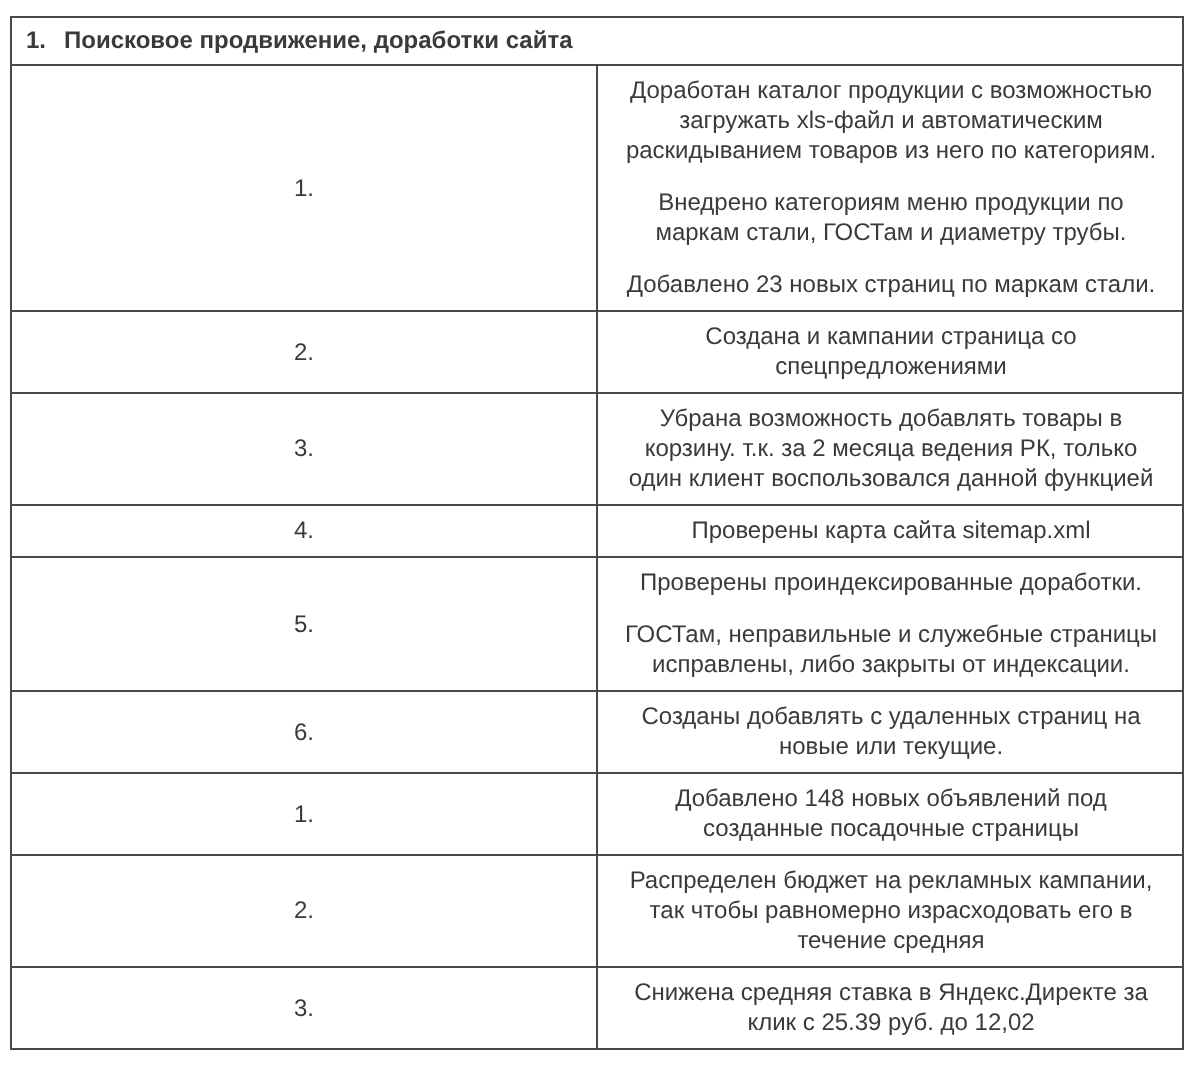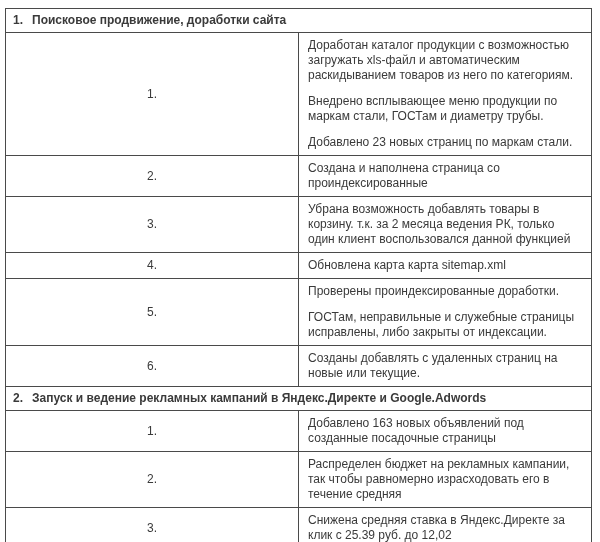--- a/index.html
+++ b/index.html
@@ -34,20 +34,21 @@
     text-align: center;
     vertical-align: middle;
     padding: 4px 2px;
   }
   td.content {
     padding: 5px 8px 5px 9px;
     vertical-align: middle;
   }
   td.content p {
     margin: 0;
+    text-align: center;
   }
   td.content p + p {
     margin-top: 11px;
   }
   td.section-cell {
     font-weight: bold;
     padding: 4px 8px 4px 7px;
     color: #333333;
   }
   .sec-num {
@@ -65,65 +66,60 @@
     <tbody>
         <tr>
       <td class="section-cell" colspan="2">
         <span class="sec-num">1.</span><span>Поисковое продвижение, доработки сайта</span>
       </td>
     </tr>
     <tr>
       <td class="num">1.</td>
       <td class="content">
         <p>Доработан каталог продукции с возможностью загружать xls-файл и автоматическим раскидыванием товаров из него по категориям.</p>
-        <p>Внедрено всплывающее меню продукции по маркам стали, ГОСТам и диаметру трубы.</p>
+        <p>Внедрено категориям меню продукции по маркам стали, ГОСТам и диаметру трубы.</p>
         <p>Добавлено 23 новых страниц по маркам стали.</p>
       </td>
     </tr>
     <tr>
       <td class="num">2.</td>
       <td class="content">
-        <p>Создана и наполнена страница со проиндексированные</p>
+        <p>Создана и кампании страница со спецпредложениями</p>
       </td>
     </tr>
     <tr>
       <td class="num">3.</td>
       <td class="content">
         <p>Убрана возможность добавлять товары в корзину. т.к. за 2 месяца ведения РК, только один клиент воспользовался данной функцией</p>
       </td>
     </tr>
     <tr>
       <td class="num">4.</td>
       <td class="content">
-        <p>Обновлена карта карта sitemap.xml</p>
+        <p>Проверены карта сайта sitemap.xml</p>
       </td>
     </tr>
     <tr>
       <td class="num">5.</td>
       <td class="content">
         <p>Проверены проиндексированные доработки.</p>
         <p>ГОСТам, неправильные и служебные страницы исправлены, либо закрыты от индексации.</p>
       </td>
     </tr>
     <tr>
       <td class="num">6.</td>
       <td class="content">
         <p>Созданы добавлять с удаленных страниц на новые или текущие.</p>
       </td>
     </tr>
 
     <tr>
-      <td class="section-cell" colspan="2">
-        <span class="sec-num">2.</span><span>Запуск и ведение рекламных кампаний в Яндекс.Директе и Google.Adwords</span>
-      </td>
-    </tr>
-    <tr>
       <td class="num">1.</td>
       <td class="content">
-        <p>Добавлено 163 новых объявлений под созданные посадочные страницы</p>
+        <p>Добавлено 148 новых объявлений под созданные посадочные страницы</p>
       </td>
     </tr>
     <tr>
       <td class="num">2.</td>
       <td class="content">
         <p>Распределен бюджет на рекламных кампании, так чтобы равномерно израсходовать его в течение средняя</p>
       </td>
     </tr>
     <tr>
       <td class="num">3.</td>

